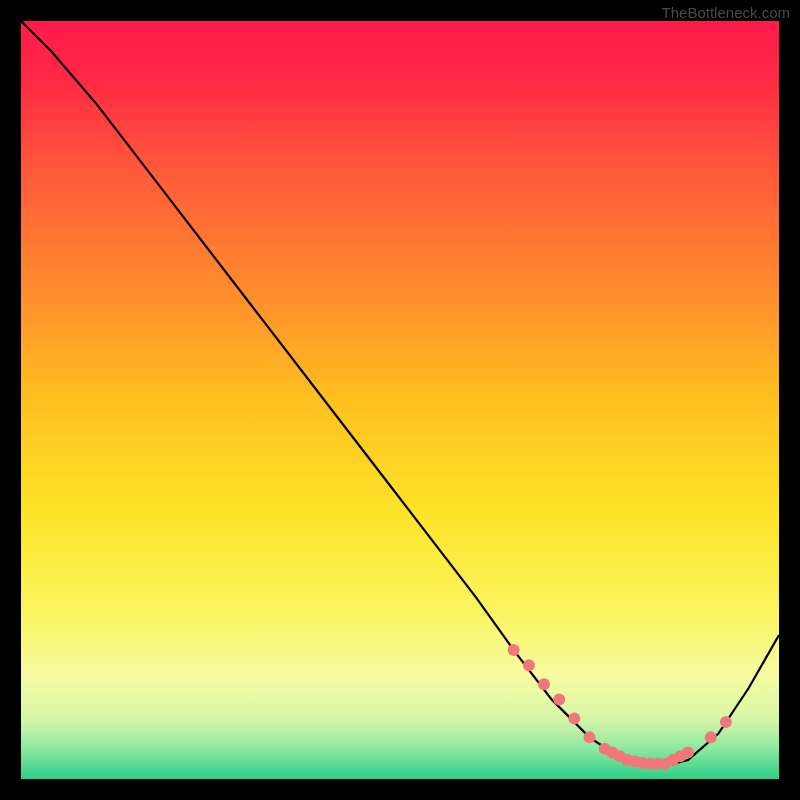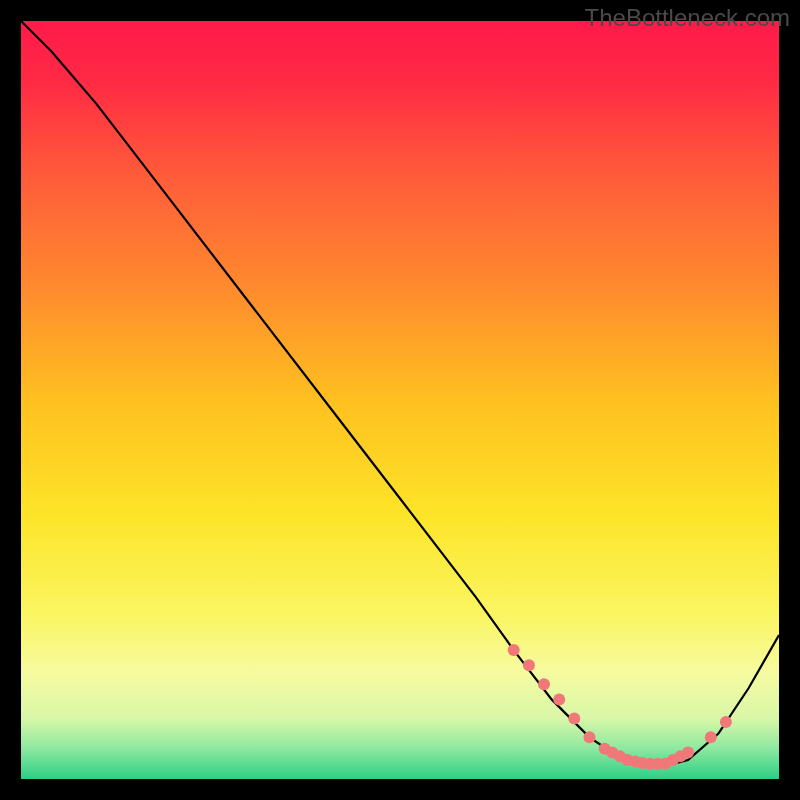--- a/index.html
+++ b/index.html
@@ -9,21 +9,21 @@
     background: #000;
     font-family: Arial, sans-serif;
     overflow: hidden;
     position: relative;
   }
   .watermark {
     position: absolute;
     top: 4px;
     right: 10px;
     color: #4a4a4a;
-    font-size: 24px;
+    font-size: 15px;
     font-weight: 500;
     z-index: 10;
   }
   .frame {
     position: absolute;
     left: 21px;
     top: 21px;
     width: 758px;
     height: 758px;
     background: #000;

